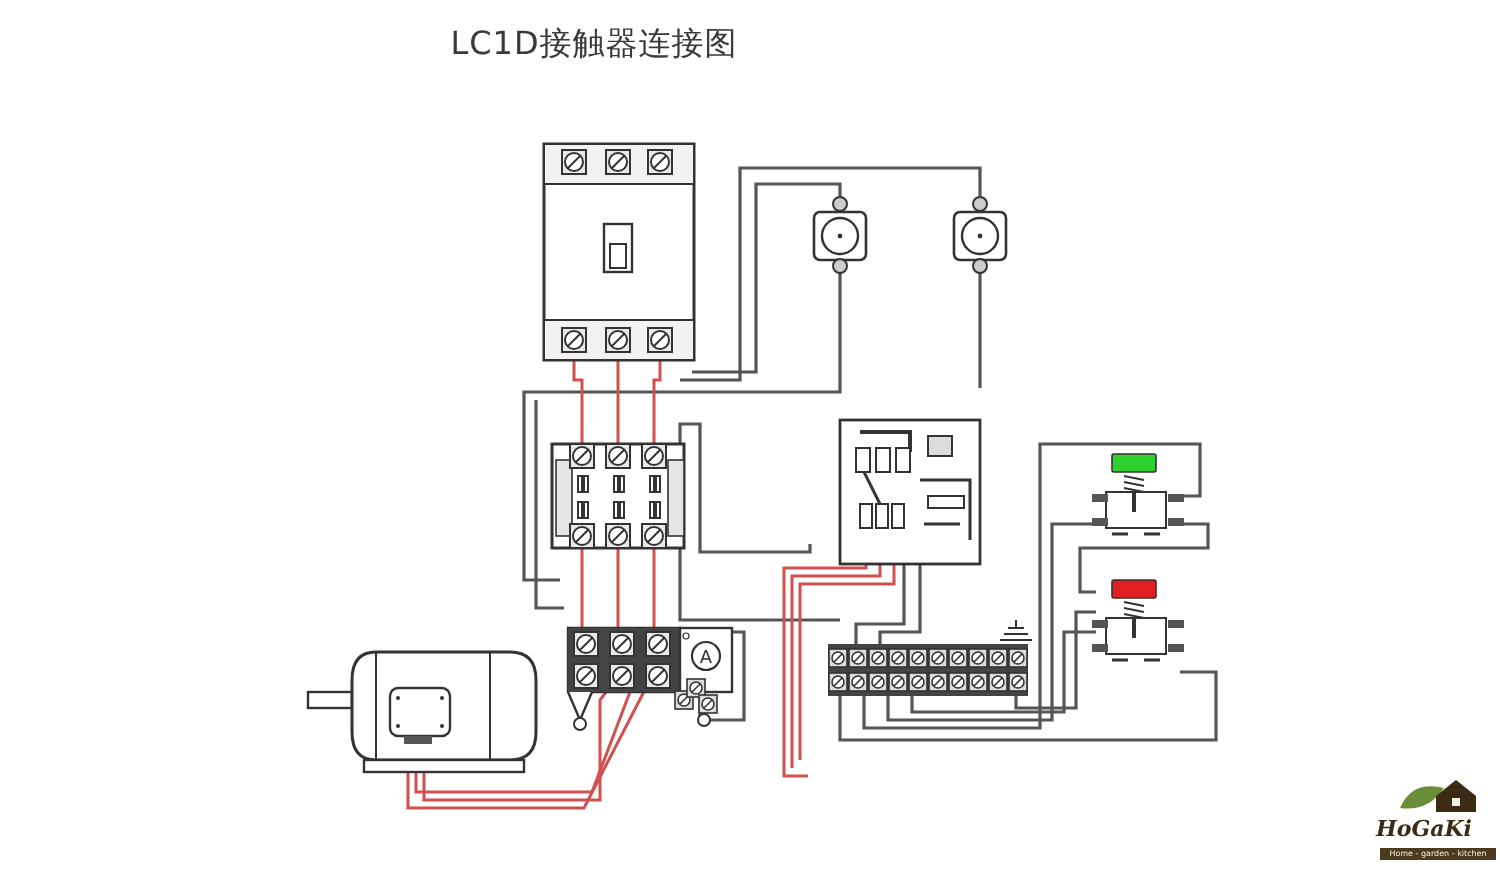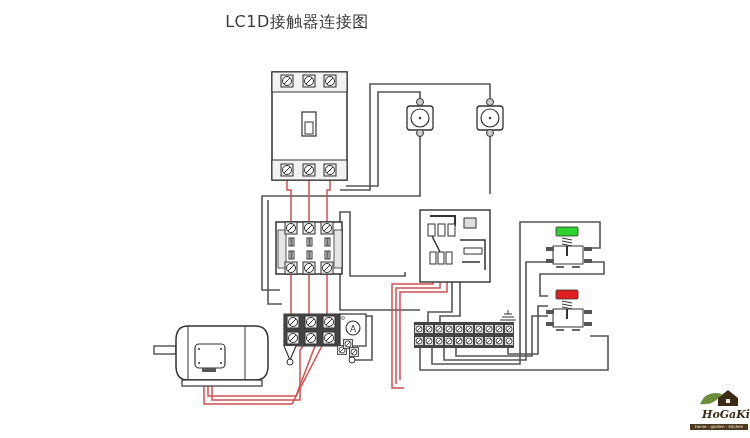--- a/index.html
+++ b/index.html
@@ -1,20 +1,20 @@
 <!DOCTYPE html>
 <html><head>
   <meta charset="utf-8">
   <style>
     html, body { margin: 0; padding: 0; background: #ffffff; }
     body { width: 750px; height: 438px; position: relative; overflow: hidden; font-family: "DejaVu Sans", sans-serif; }
     #title { position: absolute; left: 0; width: 594px; top: 12px; text-align: center; font-size: 16px; color: #3a3a3a; letter-spacing: 0.5px; }
     svg#diagram { position: absolute; left: 0; top: 0; }
     .logo { position: absolute; left: 688px; top: 384px; width: 62px; height: 54px; }
-    .logo-name { position: absolute; left: 0; top: 24px; width: 62px; text-align: right; font-family: "DejaVu Serif", serif; font-style: italic; font-weight: bold; font-size: 11px; color: #3b2a14; }
+    .logo-name { position: absolute; left: 0; top: 24px; width: 62px; text-align: left; font-family: "DejaVu Serif", serif; font-style: italic; font-weight: bold; font-size: 11px; color: #3b2a14; }
     .logo-tag { position: absolute; left: 2px; top: 40px; width: 58px; height: 6px; background: #4d3a1c; color: #f4efe3; font-size: 4px; line-height: 6px; text-align: center; white-space: nowrap; overflow: hidden; }
   </style>
 </head>
 <body>
 
 <div id="title">LC1D接触器连接图</div>
 
 <svg id="diagram" width="750" height="438" viewBox="0 0 750 438">
   <defs>
     <g id="screw">

